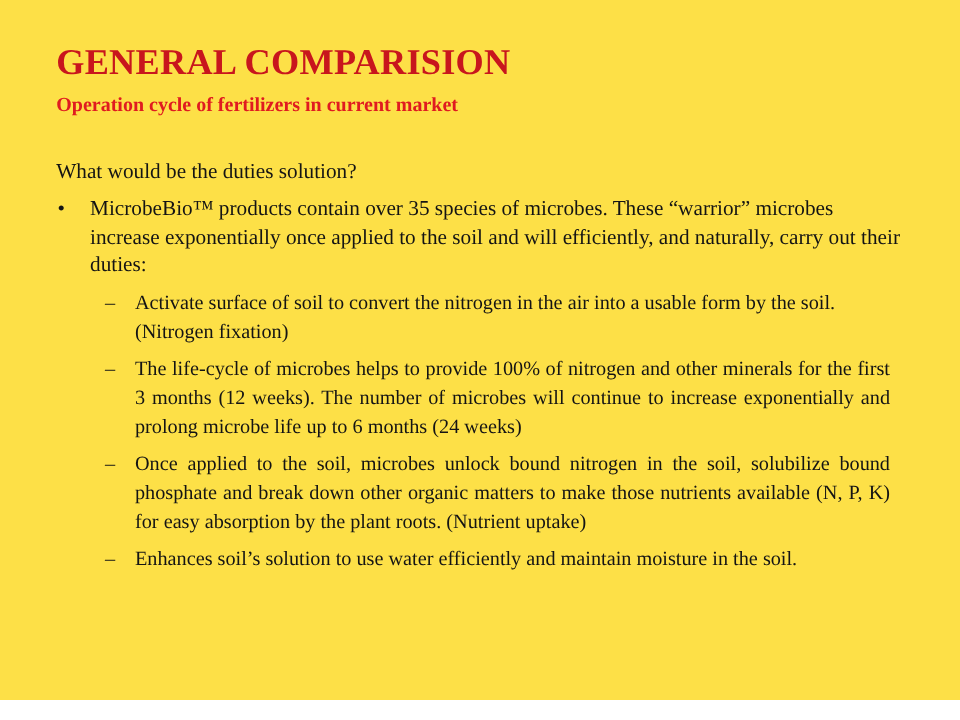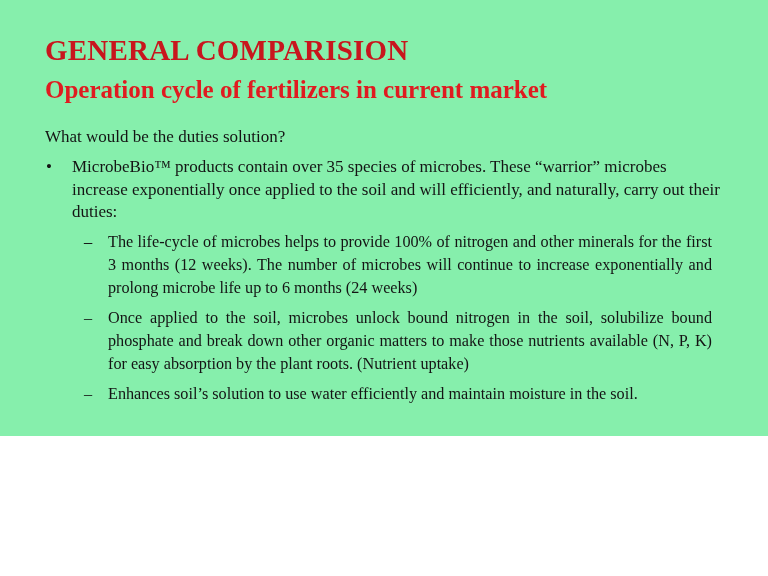--- a/index.html
+++ b/index.html
@@ -7,22 +7,22 @@
     margin: 0;
     padding: 0;
     background: #ffffff;
   }
   body {
     font-family: "Liberation Serif", "DejaVu Serif", serif;
   }
   .slide {
     position: relative;
     width: 768px;
-    height: 436px;
-    background: #86efac;
+    height: 560px;
+    background: #fde047;
     overflow: hidden;
     box-sizing: border-box;
     padding-left: 44px;
   }
 
   
   .title-block {
     position: absolute;
     left: 45px;
     top: 34px;
@@ -33,21 +33,21 @@
     font-size: 29px;
     font-weight: bold;
     color: #C8161D;
     letter-spacing: 0.2px;
     line-height: 1.12;
     margin: 0;
     white-space: nowrap;
   }
   .slide-subtitle {
     font-family: "Liberation Serif", "DejaVu Serif", serif;
-    font-size: 25px;
+    font-size: 16px;
     font-weight: bold;
     color: #E01B20;
     line-height: 1.15;
     margin: 10px 0 0 0;
     white-space: nowrap;
   }
 
   
   .body-block {
     position: absolute;
@@ -122,20 +122,21 @@
 
     <div class="bullet-l1">
       <span class="marker">•</span>
       <span class="bullet-text">MicrobeBio™ products contain over 35 species of microbes. These “warrior” microbes increase exponentially once applied to the soil and will efficiently, and naturally, carry out their duties:</span>
     </div>
 
     <div class="sub-list">
 
       <div class="bullet-l2">
         <span class="marker">–</span>
+        <span class="bullet-text">Activate surface of soil to convert the nitrogen in the air into a usable form by the soil. (Nitrogen fixation)</span>
       </div>
 
       <div class="bullet-l2 justify">
         <span class="marker">–</span>
         <span class="bullet-text">The life-cycle of microbes helps to provide 100% of nitrogen and other minerals for the first 3 months (12 weeks). The number of microbes will continue to increase exponentially and prolong microbe life up to 6 months (24 weeks)</span>
       </div>
 
       <div class="bullet-l2 justify">
         <span class="marker">–</span>
         <span class="bullet-text">Once applied to the soil, microbes unlock bound nitrogen in the soil, solubilize bound phosphate and break down other organic matters to make those nutrients available (N, P, K) for easy absorption by the plant roots. (Nutrient uptake)</span>

